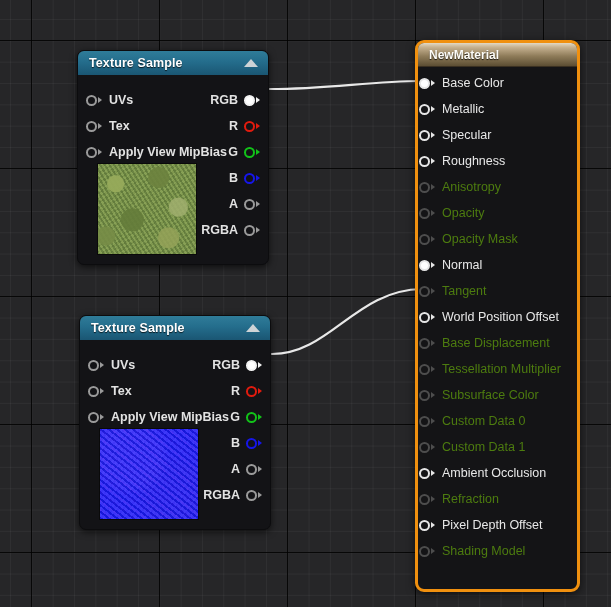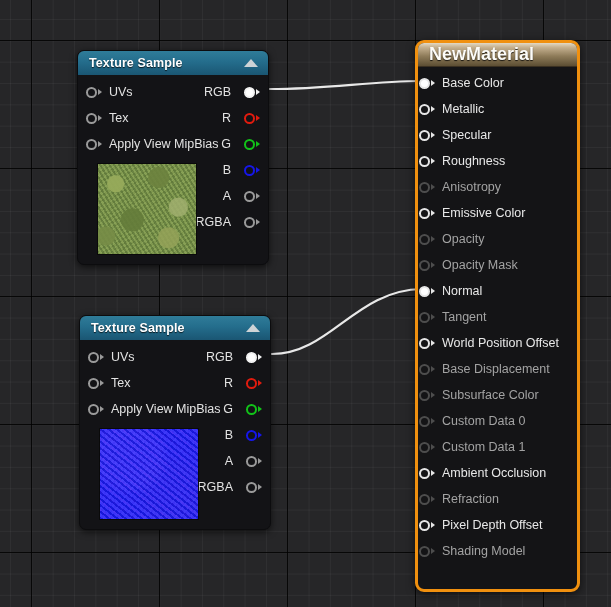--- a/index.html
+++ b/index.html
@@ -81,40 +81,41 @@
   }
   .collapse-arrow {
     width: 0; height: 0;
     border-left: 7px solid transparent;
     border-right: 7px solid transparent;
     border-bottom: 8px solid #cdd3d6;
     margin-right: 2px;
   }
   .tex-body {
     position: relative;
-    padding: 4px 0 8px 0;
+    padding: 12px 0 8px 0;
     min-height: 150px;
+    font-weight: bold;
   }
 
   
   .pin-row {
     display: flex;
     align-items: center;
     height: 26px;
     position: relative;
   }
   .pin-row.out { justify-content: flex-end; padding-right: 8px; }
 
   .pin-label {
     color: #e2e2e2;
     font-size: 12.5px;
     white-space: nowrap;
   }
   .pin-label.in-label { margin-left: 7px; }
-  .pin-label.out-label { margin-right: 13px; }
+  .pin-label.out-label { margin-right: 6px; }
 
   
   .pin {
     position: relative;
     width: 16px;
     height: 12px;
     flex: 0 0 auto;
     display: flex;
     align-items: center;
   }
@@ -189,33 +190,33 @@
   .mat-header {
     height: 23px;
     background: linear-gradient(to bottom, #e3d9c4 0%, #c6b291 18%, #8d7a58 58%, #5c4e33 100%);
     display: flex;
     align-items: center;
     padding-left: 11px;
     border-bottom: 1px solid #3a3021;
   }
   .mat-title {
     color: #fdfcf8;
-    font-size: 18px;
+    font-size: 12px;
     font-weight: bold;
     text-shadow: 0 1px 1px rgba(0,0,0,0.8);
   }
   .mat-body { padding: 3px 0 6px 0; }
   .mat-row {
     display: flex;
     align-items: center;
     height: 26px;
     padding-left: 1px;
   }
   .mat-row .pin-label { font-size: 12.5px; color: #e8e8e8; margin-left: 7px; }
-  .mat-row.disabled .pin-label { color: #a3a3a3; }
+  .mat-row.disabled .pin-label { color: #4d7c0f; }
   .mat-row.disabled .pin .disc { border-color: #4d4d4d; }
   .mat-row.disabled .pin .tri  { border-left-color: #4d4d4d; }
   .mat-row .pin .disc { border-color: #e6e6e6; }
   .mat-row .pin .tri  { border-left-color: #e6e6e6; }
 </style>
 </head>
 <body>
 
 <div id="graph-canvas"></div>
 
@@ -441,27 +442,20 @@
         </span>
         <span class="pin-label">Roughness</span>
       </div>
       <div class="mat-row disabled">
         <span class="pin">
           <span class="disc"></span>
           <span class="tri"></span>
         </span>
         <span class="pin-label">Anisotropy</span>
       </div>
-      <div class="mat-row">
-        <span class="pin">
-          <span class="disc"></span>
-          <span class="tri"></span>
-        </span>
-        <span class="pin-label">Emissive Color</span>
-      </div>
       <div class="mat-row disabled">
         <span class="pin">
           <span class="disc"></span>
           <span class="tri"></span>
         </span>
         <span class="pin-label">Opacity</span>
       </div>
       <div class="mat-row disabled">
         <span class="pin">
           <span class="disc"></span>
@@ -495,20 +489,27 @@
           <span class="disc"></span>
           <span class="tri"></span>
         </span>
         <span class="pin-label">Base Displacement</span>
       </div>
       <div class="mat-row disabled">
         <span class="pin">
           <span class="disc"></span>
           <span class="tri"></span>
         </span>
+        <span class="pin-label">Tessellation Multiplier</span>
+      </div>
+      <div class="mat-row disabled">
+        <span class="pin">
+          <span class="disc"></span>
+          <span class="tri"></span>
+        </span>
         <span class="pin-label">Subsurface Color</span>
       </div>
       <div class="mat-row disabled">
         <span class="pin">
           <span class="disc"></span>
           <span class="tri"></span>
         </span>
         <span class="pin-label">Custom Data 0</span>
       </div>
       <div class="mat-row disabled">

